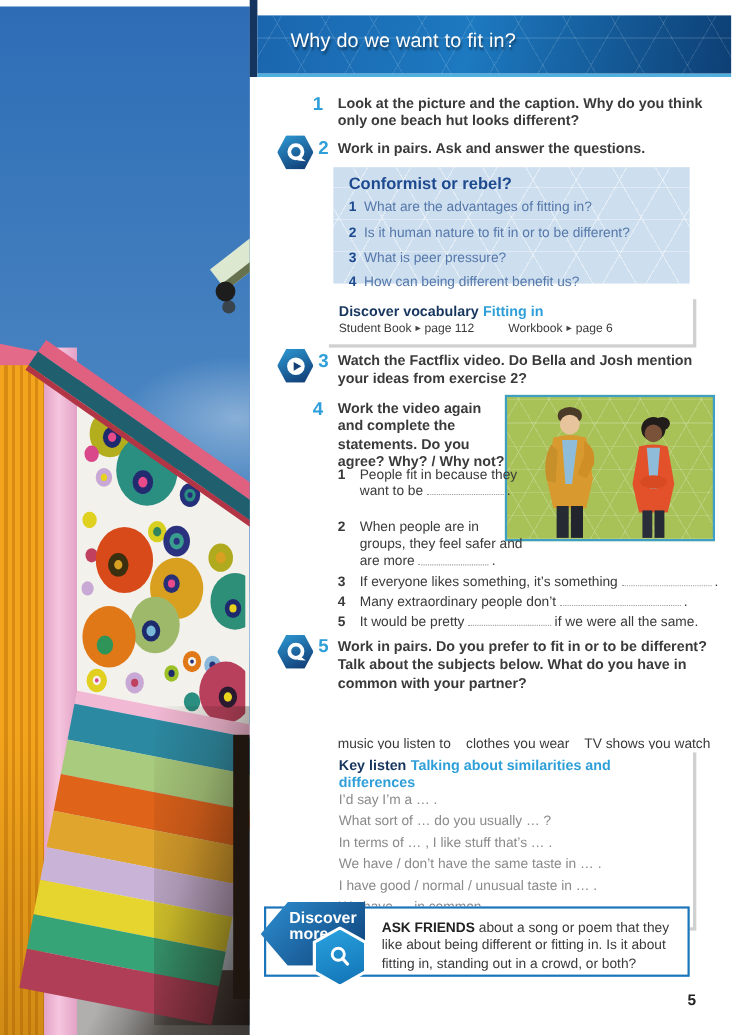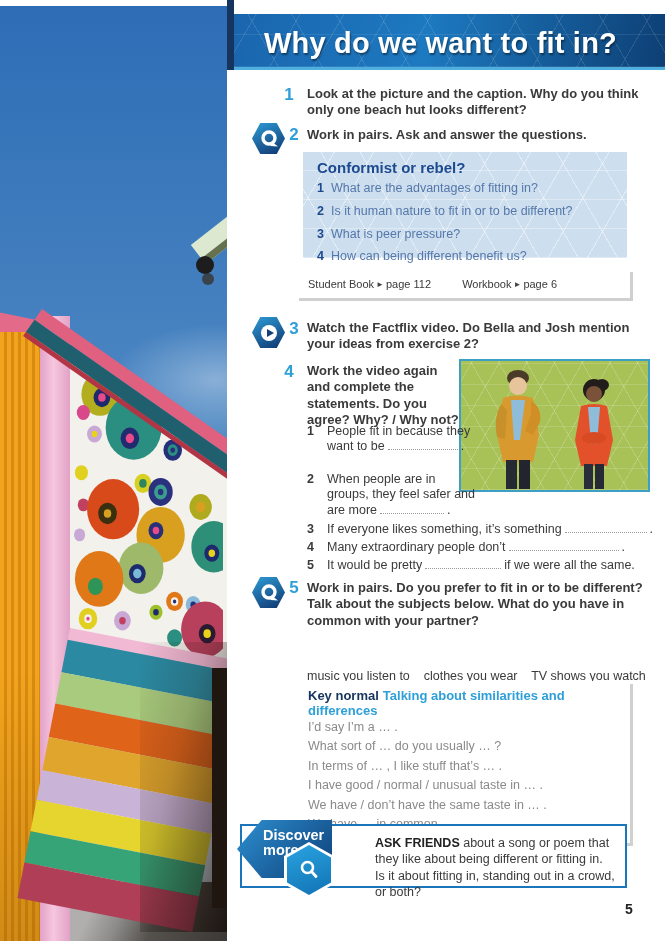--- a/index.html
+++ b/index.html
@@ -58,21 +58,21 @@
 
   
   .spine { position:absolute; left:227px; top:0; width:7px; height:70px; background:#16355e; }
   .banner { position:absolute; left:234px; top:14px; width:431px; height:56px;
     background:
       repeating-linear-gradient(60deg, rgba(255,255,255,.11) 0 1px, transparent 1px 38px),
       repeating-linear-gradient(-60deg, rgba(255,255,255,.11) 0 1px, transparent 1px 38px),
       repeating-linear-gradient(0deg, rgba(255,255,255,.09) 0 1px, transparent 1px 32px),
       linear-gradient(100deg,#1a66ae 0%,#1d79c0 45%,#0d3f74 100%);
     border-bottom:3px solid #4fb0e0; }
-  .banner h1 { color:#fff; font-size:29px; font-weight:bold; padding:13px 0 0 30px; letter-spacing:.2px;
+  .banner h1 { color:#fff; font-size:18px; font-weight:normal; padding:13px 0 0 30px; letter-spacing:.2px;
     text-shadow:1px 2px 2px rgba(0,0,0,.45); }
 
   .ex-num { position:absolute; width:22px; text-align:center; color:#2e9fd8; font-weight:bold; font-size:17px; }
   .ex-text { position:absolute; left:307px; color:#3a3a3a; font-weight:bold; font-size:13px; line-height:1.25; }
 
   .hexicon { position:absolute; left:252px; width:33px; height:31px;
     clip-path:polygon(0 50%, 25% 0, 75% 0, 100% 50%, 75% 100%, 25% 100%);
     background:linear-gradient(155deg,#2e9cd6 0%,#123f78 90%);
     display:flex; align-items:center; justify-content:center; }
   .playdot { width:16px; height:16px; border-radius:50%; background:#fff; position:relative; }
@@ -113,21 +113,21 @@
   .blank { display:inline-block; border-bottom:1px dotted #9a9a9a; height:10px; margin:0 3px; }
   .b1 { width:70px; } .b2 { width:64px; } .b3 { width:82px; } .b4 { width:110px; } .b5 { width:76px; }
 
   .wordpool { position:absolute; left:307px; top:629px; width:345px; font-size:12.5px; color:#3a3a3a;
     line-height:1.5; white-space:pre-wrap; }
 
   .keyphrases { padding:7px 12px 9px 12px; }
   .kp-line { color:#8a8a8a; font-size:12.5px; line-height:1.55; }
 
   .dmbox { position:absolute; left:240px; top:824px; width:387px; height:64px;
-    border:2px solid #1b75bb; background:#fff;padding-left:28px; }
+    border:2px solid #1b75bb; background:#fff; }
   .dmbox .dm-text { margin:9px 10px 0 105px; font-size:12.5px; color:#3a3a3a; line-height:1.3; }
   .dm-bold { font-weight:bold; color:#222; }
   .dm-badge { position:absolute; left:237px; top:820px; width:95px; height:58px;
     clip-path:polygon(26% 0, 100% 0, 100% 100%, 26% 100%, 0 50%);
     background:linear-gradient(135deg,#2e8fd0 0%,#0d3f78 100%); }
   .dm-badge .dm-label { color:#fff; font-weight:bold; font-size:14.5px; line-height:1.05;
     padding:8px 0 0 26px; width:80px; }
   .dm-hex-outer { position:absolute; left:284px; top:842px; width:50px; height:56px;
     clip-path:polygon(50% 0, 100% 25%, 100% 75%, 50% 100%, 0 75%, 0 25%);
     background:#fff; display:flex; align-items:center; justify-content:center; }
@@ -269,20 +269,23 @@
       <span class="qn">3</span>
       <span class="qt">What is peer pressure?</span>
     </div>
     <div class="cq">
       <span class="qn">4</span>
       <span class="qt">How can being different benefit us?</span>
     </div>
   </div>
 
   <div class="refbox" style="top:269px;">
+    <div class="rb-title">
+      <span class="rb-label">Discover vocabulary</span><span class="rb-topic">Fitting in</span>
+    </div>
     <div class="rb-refs">
       <span class="ref"><span>Student Book</span><span class="arr">►</span><span>page 112</span></span>
       <span class="ref"><span>Workbook</span><span class="arr">►</span><span>page 6</span></span>
     </div>
   </div>
 
   <div class="hexicon" style="top:317px;">
     <div class="playdot"></div>
   </div>
   <div class="ex-num" style="left:283px; top:319px;">3</div>
@@ -345,27 +348,27 @@
   <div class="ex-text" style="top:580px; width:348px;">Work in pairs. Do you prefer to fit in or to be different? Talk about the subjects below. What do you have in common with your partner?</div>
 
   <div class="wordpool">
     <div>music you listen to    clothes you wear    TV shows you watch</div>
     <div>your hairstyle    movies you like    books you read</div>
     <div>sports you play    food you eat</div>
   </div>
 
   <div class="refbox keyphrases" style="top:681px;">
     <div class="rb-title">
-      <span class="rb-label">Key normal</span><span class="rb-topic">Talking about similarities and differences</span>
+      <span class="rb-label">Key listen</span><span class="rb-topic">Talking about similarities and differences</span>
     </div>
     <div class="kp-line">I’d say I’m a … .</div>
     <div class="kp-line">What sort of … do you usually … ?</div>
     <div class="kp-line">In terms of … , I like stuff that’s … .</div>
+    <div class="kp-line">We have / don’t have the same taste in … .</div>
     <div class="kp-line">I have good / normal / unusual taste in … .</div>
-    <div class="kp-line">We have / don’t have the same taste in … .</div>
     <div class="kp-line">We have … in common.</div>
   </div>
 
   <div class="dmbox">
     <div class="dm-text">
       <span class="dm-bold">ASK FRIENDS</span>
       <span>about a song or poem that they like about being different or fitting in. Is it about fitting in, standing out in a crowd, or both?</span>
     </div>
   </div>
   <div class="dm-badge">

